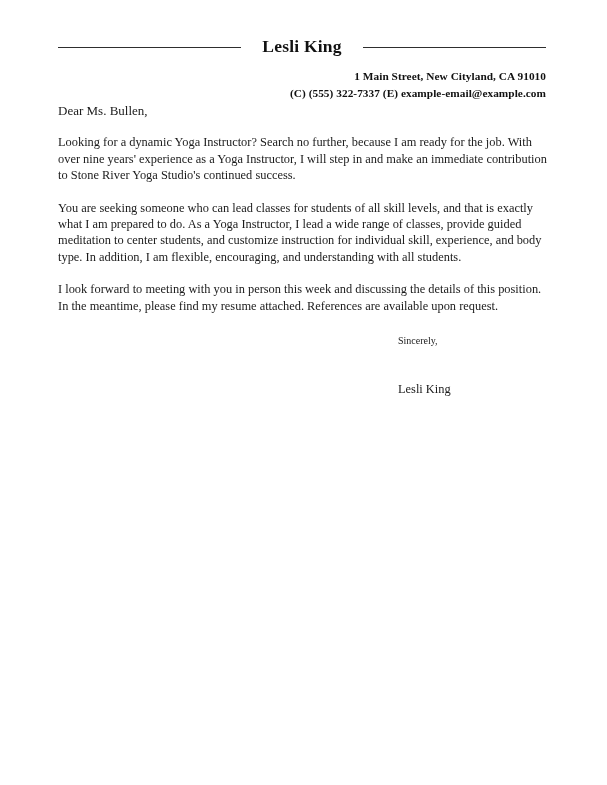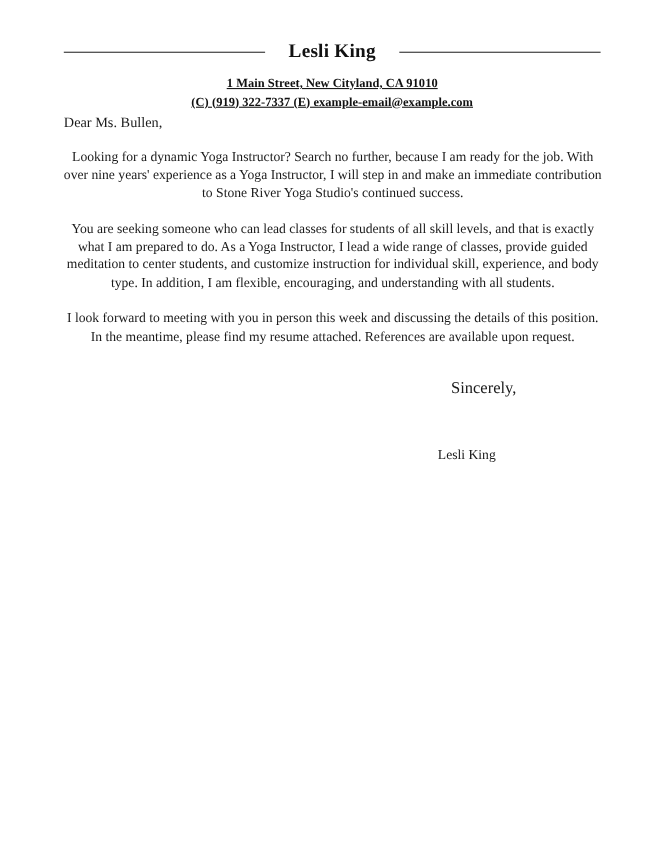--- a/index.html
+++ b/index.html
@@ -52,22 +52,21 @@
     font-weight: bold;
     letter-spacing: 0.2px;
     line-height: 1;
     padding: 0 21px;
     white-space: nowrap;
     color: #111111;
   }
 
   .contact {
     margin-top: 8px;
-    text-align: center;
-    text-decoration: underline;
+    text-align: right;
   }
 
   .contact-line {
     font-size: 11.3px;
     font-weight: bold;
     line-height: 16.5px;
     letter-spacing: 0.05px;
     color: #111111;
     white-space: nowrap;
   }
@@ -83,39 +82,39 @@
   .salutation {
     font-size: 13px;
     line-height: 16.4px;
     margin: 0 0 15px 0;
   }
 
   .para {
     font-size: 12.4px;
     line-height: 16.4px;
     margin: 0 0 16px 0;
-    text-align: center;
+    text-align: left;
   }
 
   .para:last-child {
     margin-bottom: 12px;
   }
 
   
   .closing {
     position: absolute;
     left: 398px;
     top: 333px;
     width: 200px;
   }
 
   .closing-salutation {
-    font-size: 15px;
+    font-size: 10px;
     line-height: 16.4px;
-    margin: 12px;
+    margin: 0;
     font-family: Liberation Serif, serif;
   }
 
   .closing-name {
     font-size: 12.4px;
     line-height: 16.4px;
     margin: 0;
     padding-top: 32px;
   }
 </style>
@@ -125,21 +124,21 @@
 <div class="page">
 
   <div class="letterhead">
     <div class="name-row">
       <span class="rule"></span>
       <span class="name">Lesli King</span>
       <span class="rule"></span>
     </div>
     <div class="contact">
       <div class="contact-line">1 Main Street, New Cityland, CA 91010</div>
-      <div class="contact-line">(C) (919) 322-7337 (E) example-email@example.com</div>
+      <div class="contact-line">(C) (555) 322-7337 (E) example-email@example.com</div>
     </div>
   </div>
 
   <div class="body-block">
     <p class="salutation">Dear Ms. Bullen,</p>
     <p class="para">Looking for a dynamic Yoga Instructor? Search no further, because I am ready for the job. With over nine years' experience as a Yoga Instructor, I will step in and make an immediate contribution to Stone River Yoga Studio's continued success.</p>
     <p class="para">You are seeking someone who can lead classes for students of all skill levels, and that is exactly what I am prepared to do. As a Yoga Instructor, I lead a wide range of classes, provide guided meditation to center students, and customize instruction for individual skill, experience, and body type. In addition, I am flexible, encouraging, and understanding with all students.</p>
     <p class="para">I look forward to meeting with you in person this week and discussing the details of this position. In the meantime, please find my resume attached. References are available upon request.</p>
   </div>
 

